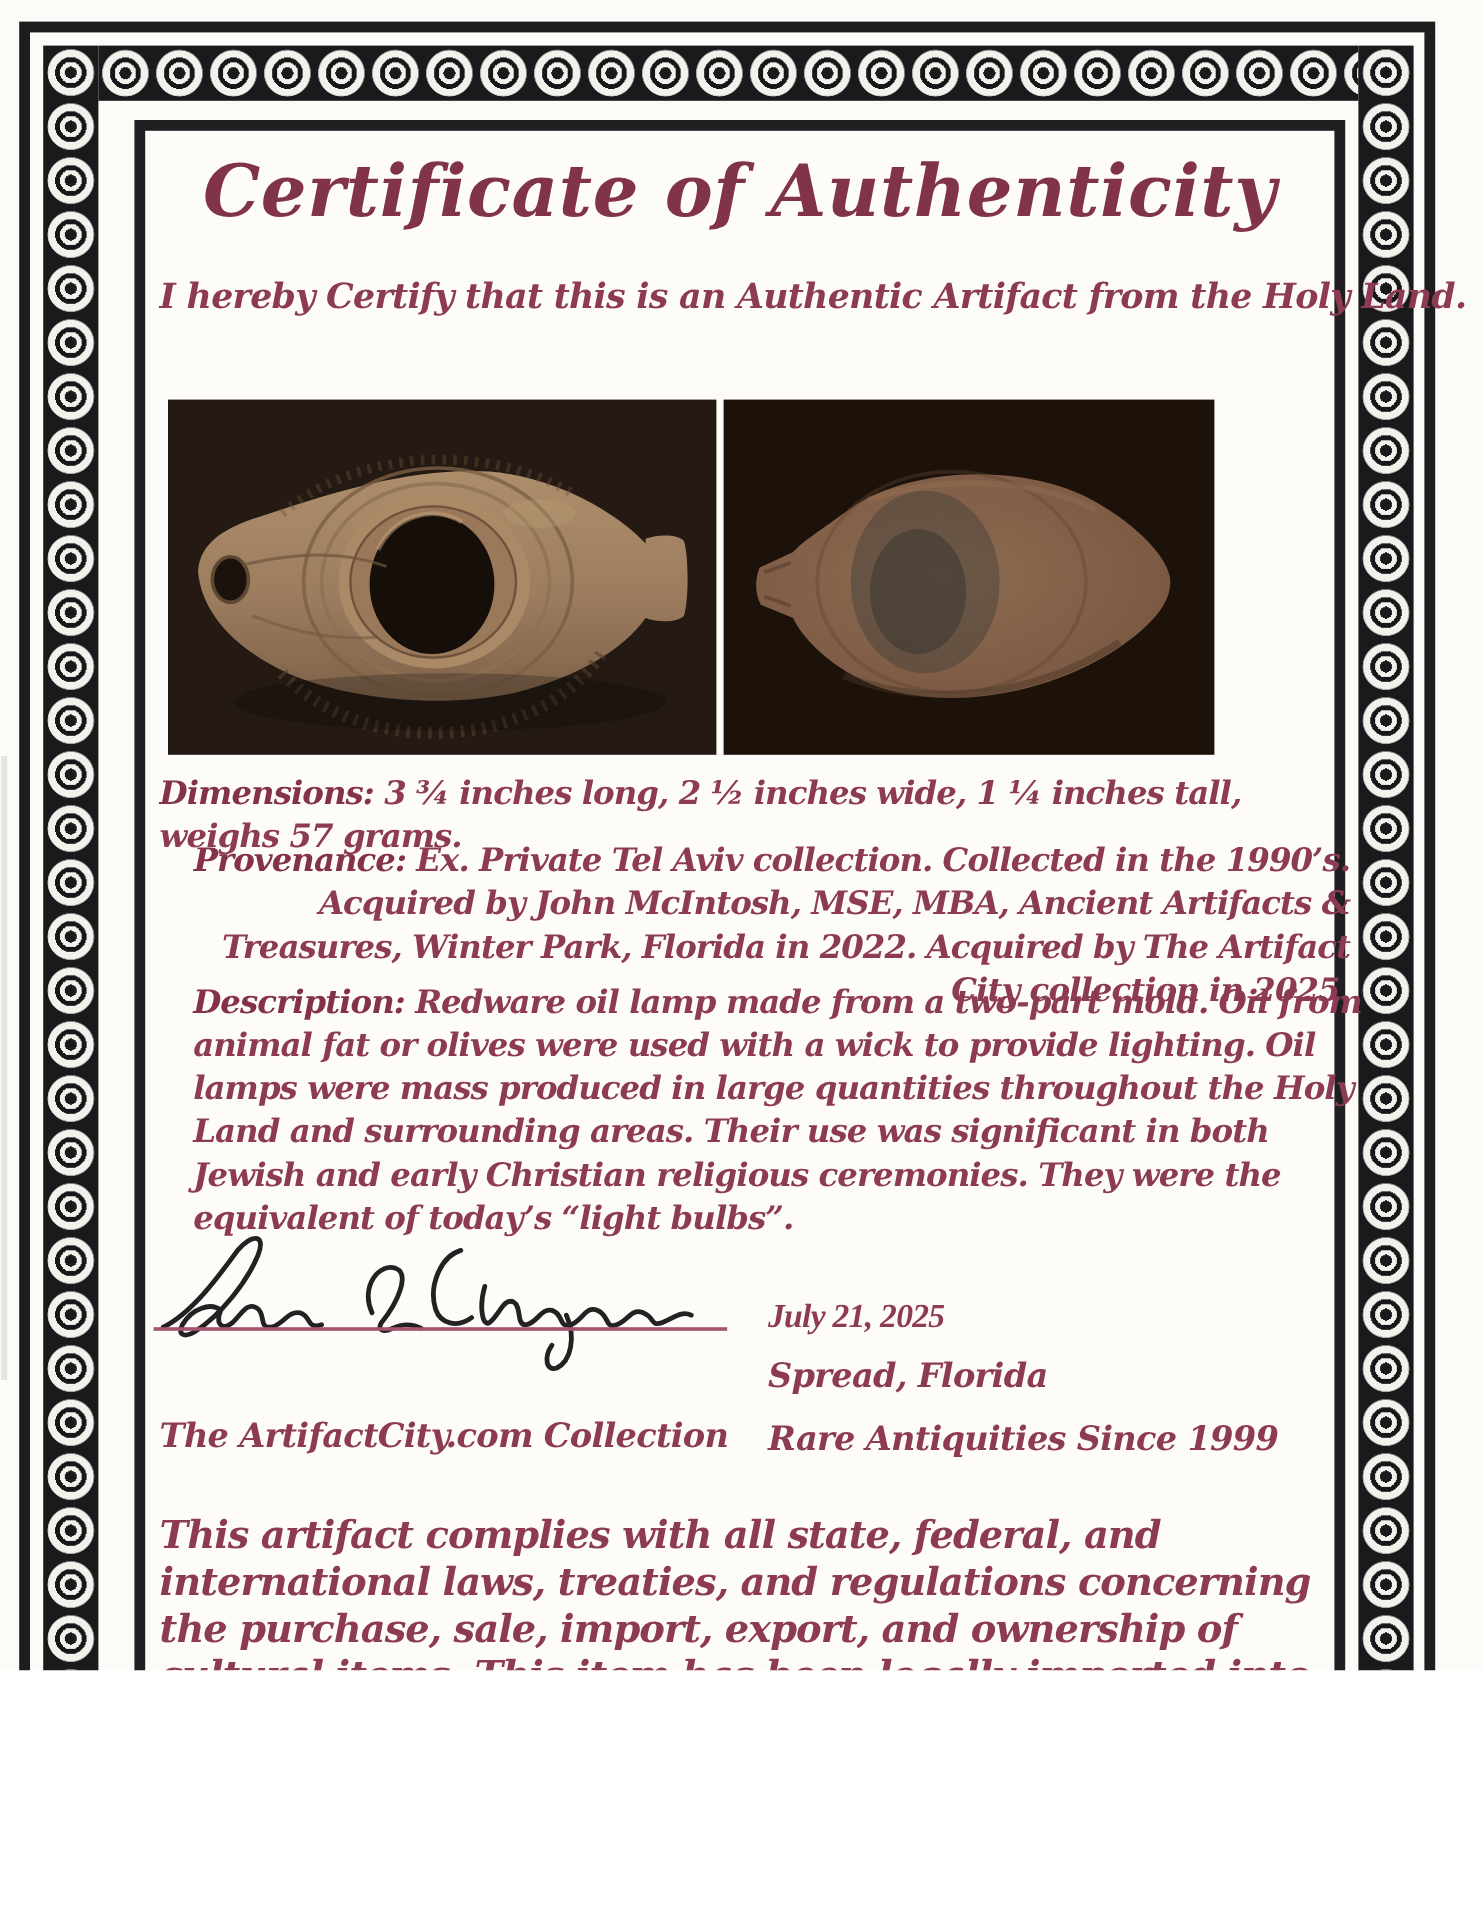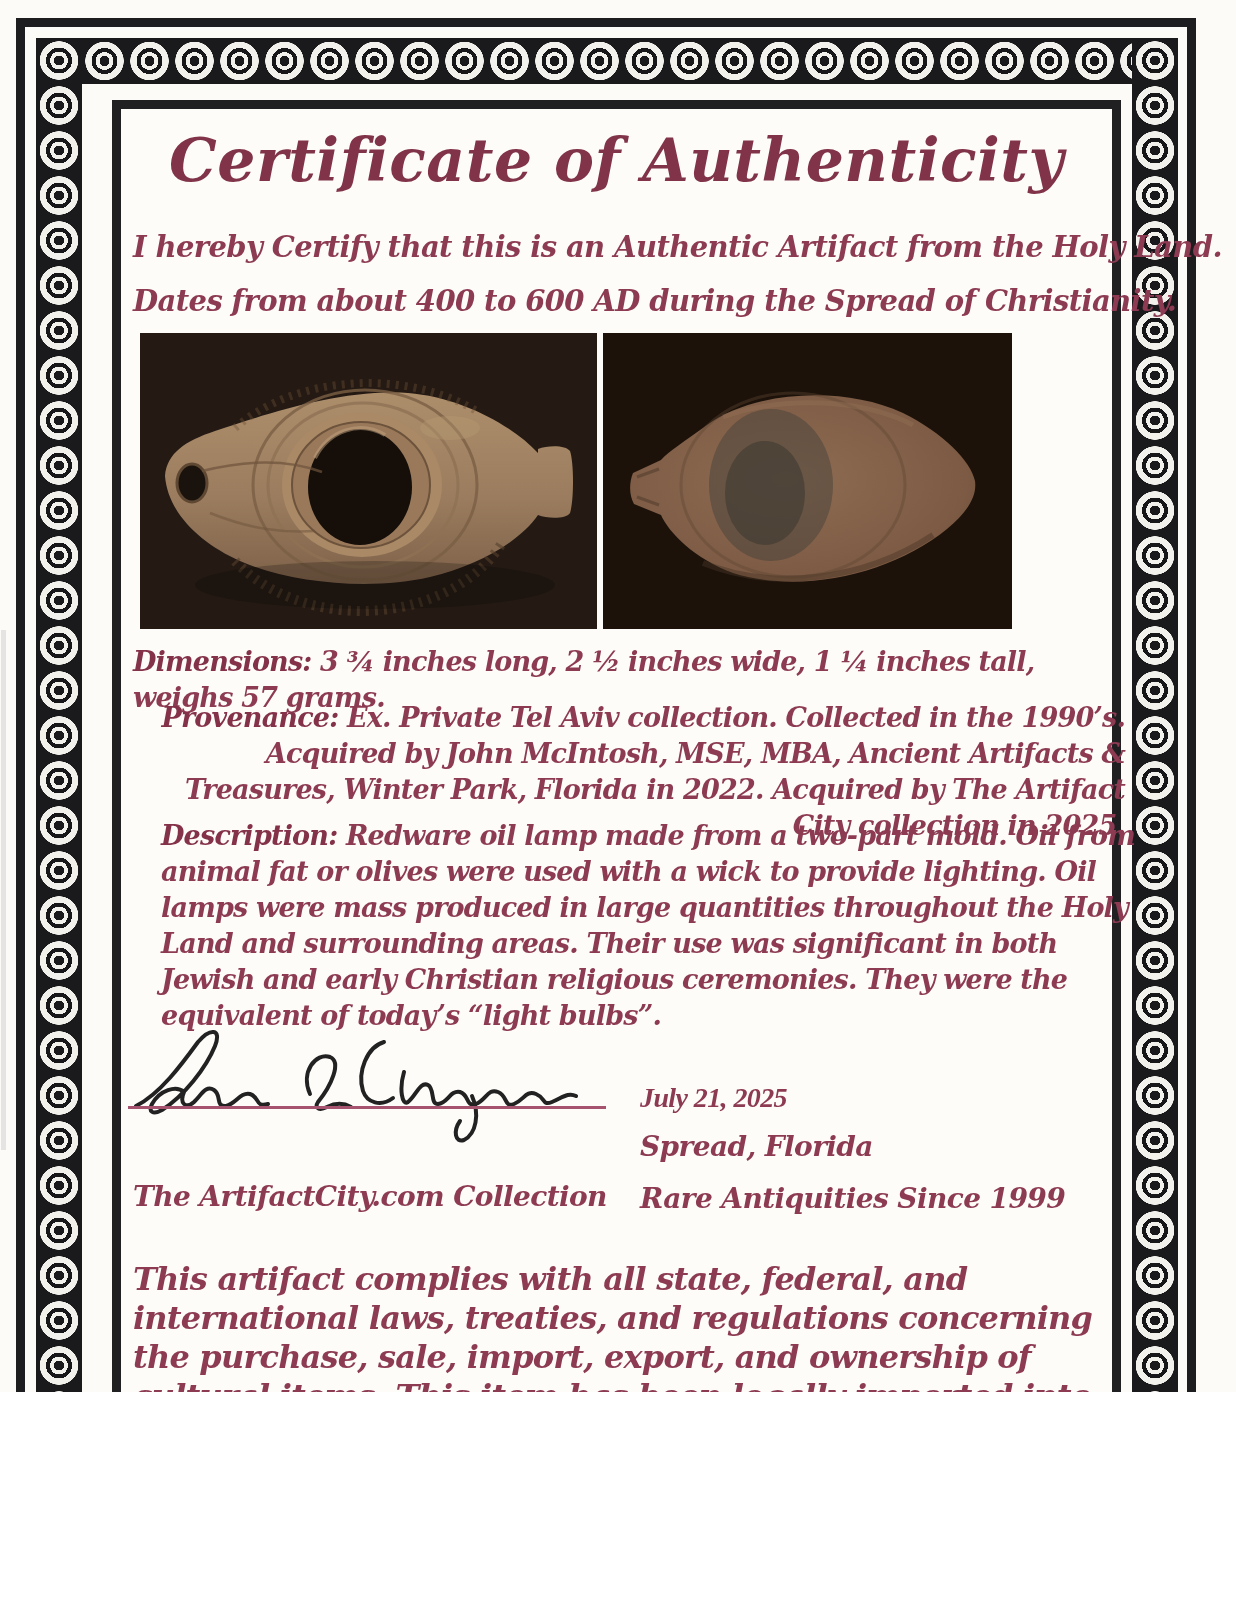--- a/index.html
+++ b/index.html
@@ -68,21 +68,20 @@
   <div class="band band-top"></div>
   <div class="band band-bottom"></div>
   <div class="band band-left"></div>
   <div class="band band-right"></div>
   <div class="inner-line"></div>
   <div class="scan-bottom"></div>
   <div class="scan-left"></div>
 
   <h1 class="mtext title">Certificate of Authenticity</h1>
   <p class="mtext intro intro1">I hereby Certify that this is an Authentic Artifact from the Holy Land.</p>
-  <p class="mtext intro intro2">Dates from about 400 to 600 AD during the Spread of Christianity.</p>
 
   <div class="photos">
     <div class="photo photo1">
       <svg width="457" height="296" viewBox="0 0 457 296">
         <defs>
           <linearGradient id="clayTop" x1="0" y1="0" x2="0" y2="1">
             <stop offset="0" stop-color="#ad8e6b"></stop>
             <stop offset="0.55" stop-color="#9b7c5e"></stop>
             <stop offset="1" stop-color="#7d6149"></stop>
           </linearGradient>

